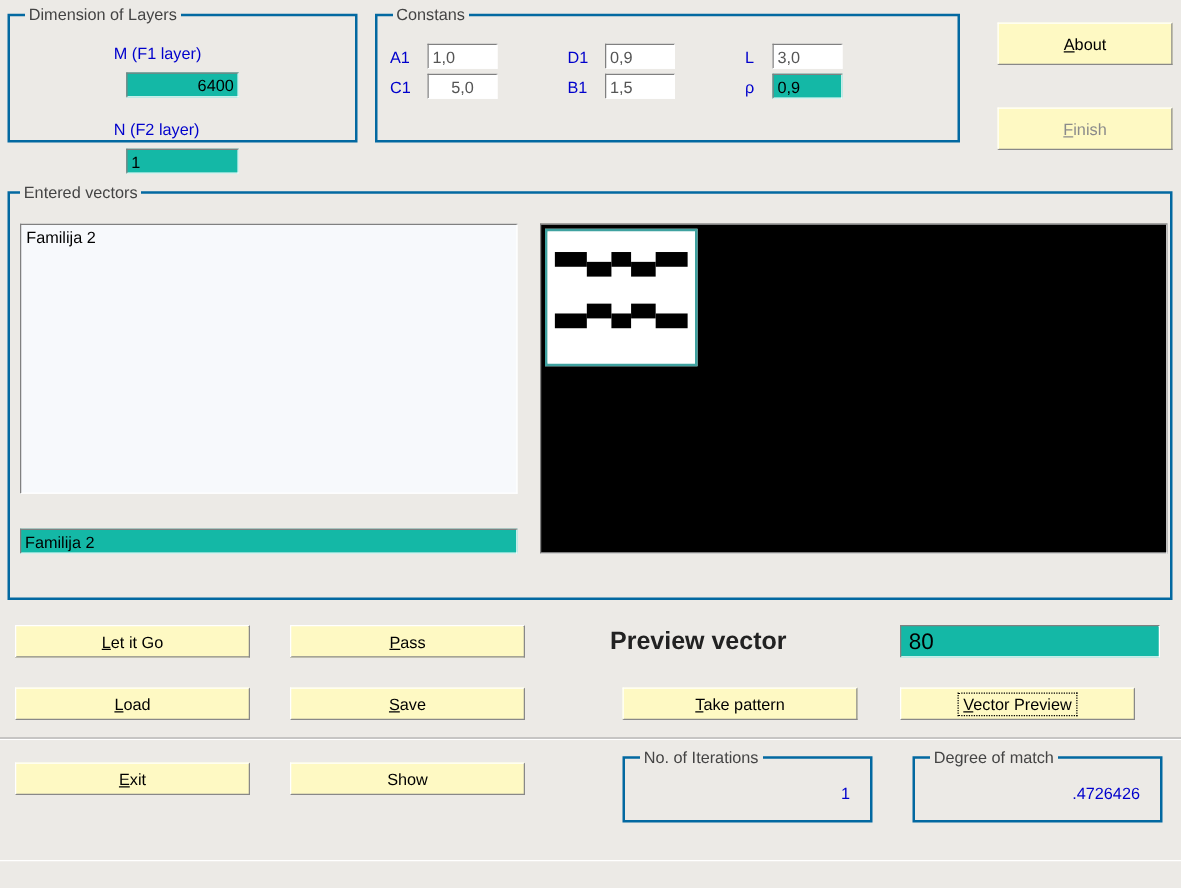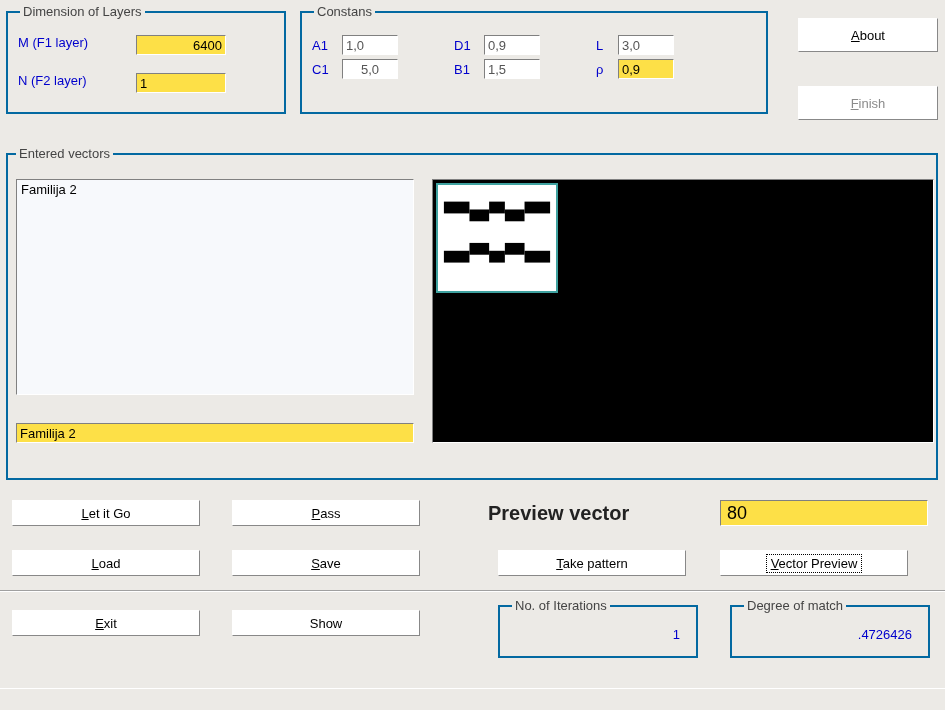--- a/index.html
+++ b/index.html
@@ -19,36 +19,36 @@
     padding: 8px 10px 10px 10px;
     position: absolute;
   }
   legend {
     font-size: 13px;
     color: #444;
     padding: 0 3px;
     margin-left: 2px;
   }
   .lbl-blue { color: #0000cc; }
-  .field-row { display: flex; align-items: flex-start; gap: 8px; }
+  .field-row { display: flex; align-items: center; gap: 8px; flex-direction: column; }
   input.txt {
     font-family: inherit;
     font-size: 13px;
     height: 20px;
     border: 1px solid #808080;
     border-right-color:#fff;
     border-bottom-color:#fff;
-    background:#fde047;
+    background:#14b8a6;
     padding: 1px 3px;
   }
   input.txt.ro { background:#ffffff; color:#555; }
   button.winbtn {
     font-family: inherit;
     font-size: 13px;
-    background:#ffffff;
+    background:#fef9c3;
     border: 1px solid #888;
     border-top-color:#fff;
     border-left-color:#fff;
     height: 26px;
     cursor: pointer;
   }
   button.winbtn.disabled { color:#8b8b8b; }
   .mnemonic { text-decoration: underline; }
   .listbox {
     background:#f7f9fc;

